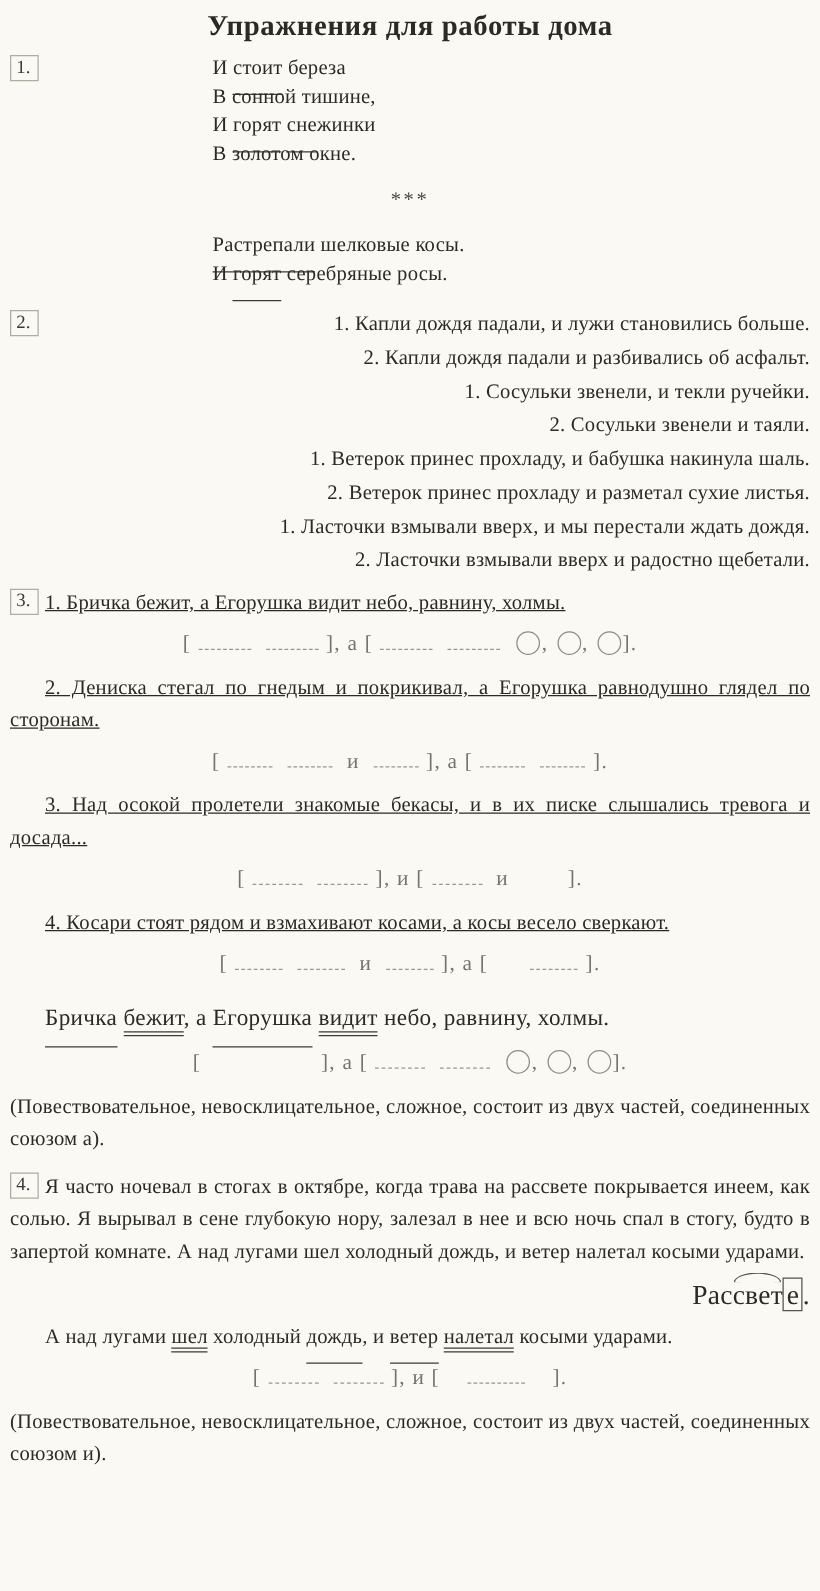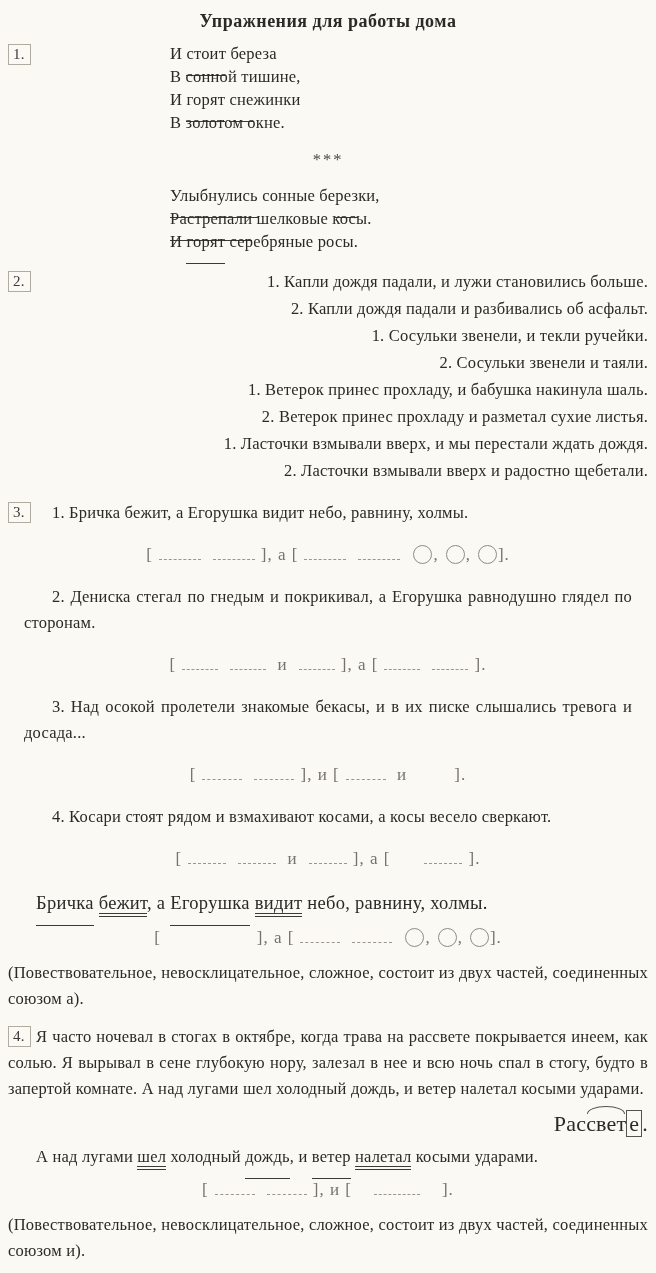--- a/index.html
+++ b/index.html
@@ -4,42 +4,42 @@
 <style>
   * { box-sizing: border-box; }
   html, body { margin: 0; padding: 0; background: #e8e6e0; }
   .page {
     width: 656px; height: 1273px; margin: 0 auto; overflow: hidden;
     background: #faf9f4; color: #2b2a27;
     font-family: "Liberation Serif", "DejaVu Serif", serif;
     font-size: 16.5px; line-height: 26px; letter-spacing: 0.2px;
     padding: 6px 8px 10px 8px; position: relative;
   }
-  .title { font-size: 18px; font-weight: bold; text-align: center; margin: 2px 0 8px; letter-spacing: 0.5px; }
+  .title { font-size: 23px; font-weight: bold; text-align: center; margin: 2px 0 8px; letter-spacing: 0.5px; }
   section { position: relative; }
   .numbox {
     position: absolute; left: 0; top: 2px;
     border: 1px solid #b0aca1; padding: 0 5px 1px 4px;
     font-size: 15px; line-height: 18px; color: #3a3936;
   }
   
   .ex1 { margin-top: 2px; }
   .poem { margin-left: 162px; }
   .poem-line { line-height: 23px; }
   .sep { text-align: center; margin: 13px 0 11px; letter-spacing: 2px; color: #4a4a46; }
   .u1 { border-bottom: 1.5px solid #3b3a36; padding-bottom: 12px; }
   .u2 { border-bottom: 4px double #3b3a36; }
   
   .ex2 { margin-top: 16px; }
   .ex2-list { margin-left: 30px; }
   .ex2-line { margin-bottom: 1px; white-space: nowrap; text-align: right; }
   
   .ex3 { margin-top: 8px; }
   .ex4 { margin-top: 4px; }
-  .item { text-align: justify; text-indent: 28px; margin: 16px; }
+  .item { text-align: justify; text-indent: 28px; margin: 0; text-decoration: underline; }
   .para { text-align: justify; text-indent: 28px; margin: 0 0 2px; }
   .scheme { text-align: center; margin: 7px 0 9px; color: #76736b; font-size: 17px; white-space: nowrap; }
   .sch-t { white-space: pre; letter-spacing: 1px; }
   .blank { display: inline-block; height: 15px; border-bottom: 1.4px dashed #9a968c; margin: 0 6px; }
   .gap { display: inline-block; height: 10px; }
   .circle {
     display: inline-block; width: 19px; height: 19px;
     border: 1.3px solid #8f8c84; border-radius: 50%;
     vertical-align: -4px; margin: 0 1px 0 7px;
   }
@@ -64,21 +64,20 @@
   <section class="ex1">
     <span class="numbox">1.</span>
     <div class="poem" id="stanza1">
         <div class="poem-line"><span>И </span><span class="u1">стоит</span><span> береза</span></div>
         <div class="poem-line"><span>В сонной тишине,</span></div>
         <div class="poem-line"><span>И </span><span class="u1">горят</span><span> </span><span class="u1">сне</span><span>жинки</span></div>
         <div class="poem-line"><span>В золотом окне.</span></div>
       </div>
     <div class="sep">***</div>
     <div class="poem" id="stanza2">
-        <div class="poem-line"><span class="u1">Улыбнулись</span><span> сонные бе</span><span class="u1">рез</span><span>ки,</span></div>
         <div class="poem-line"><span class="u1">Растрепали</span><span> шелковые косы.</span></div>
         <div class="poem-line"><span>И </span><span class="u1">горят</span><span> серебряные росы.</span></div>
       </div>
   </section>
 
   <section class="ex2">
     <span class="numbox">2.</span>
     <div class="ex2-list" id="ex2list">
         <div class="ex2-line">1. Капли дождя падали, и лужи становились больше.</div>
         <div class="ex2-line">2. Капли дождя падали и разбивались об асфальт.</div>

